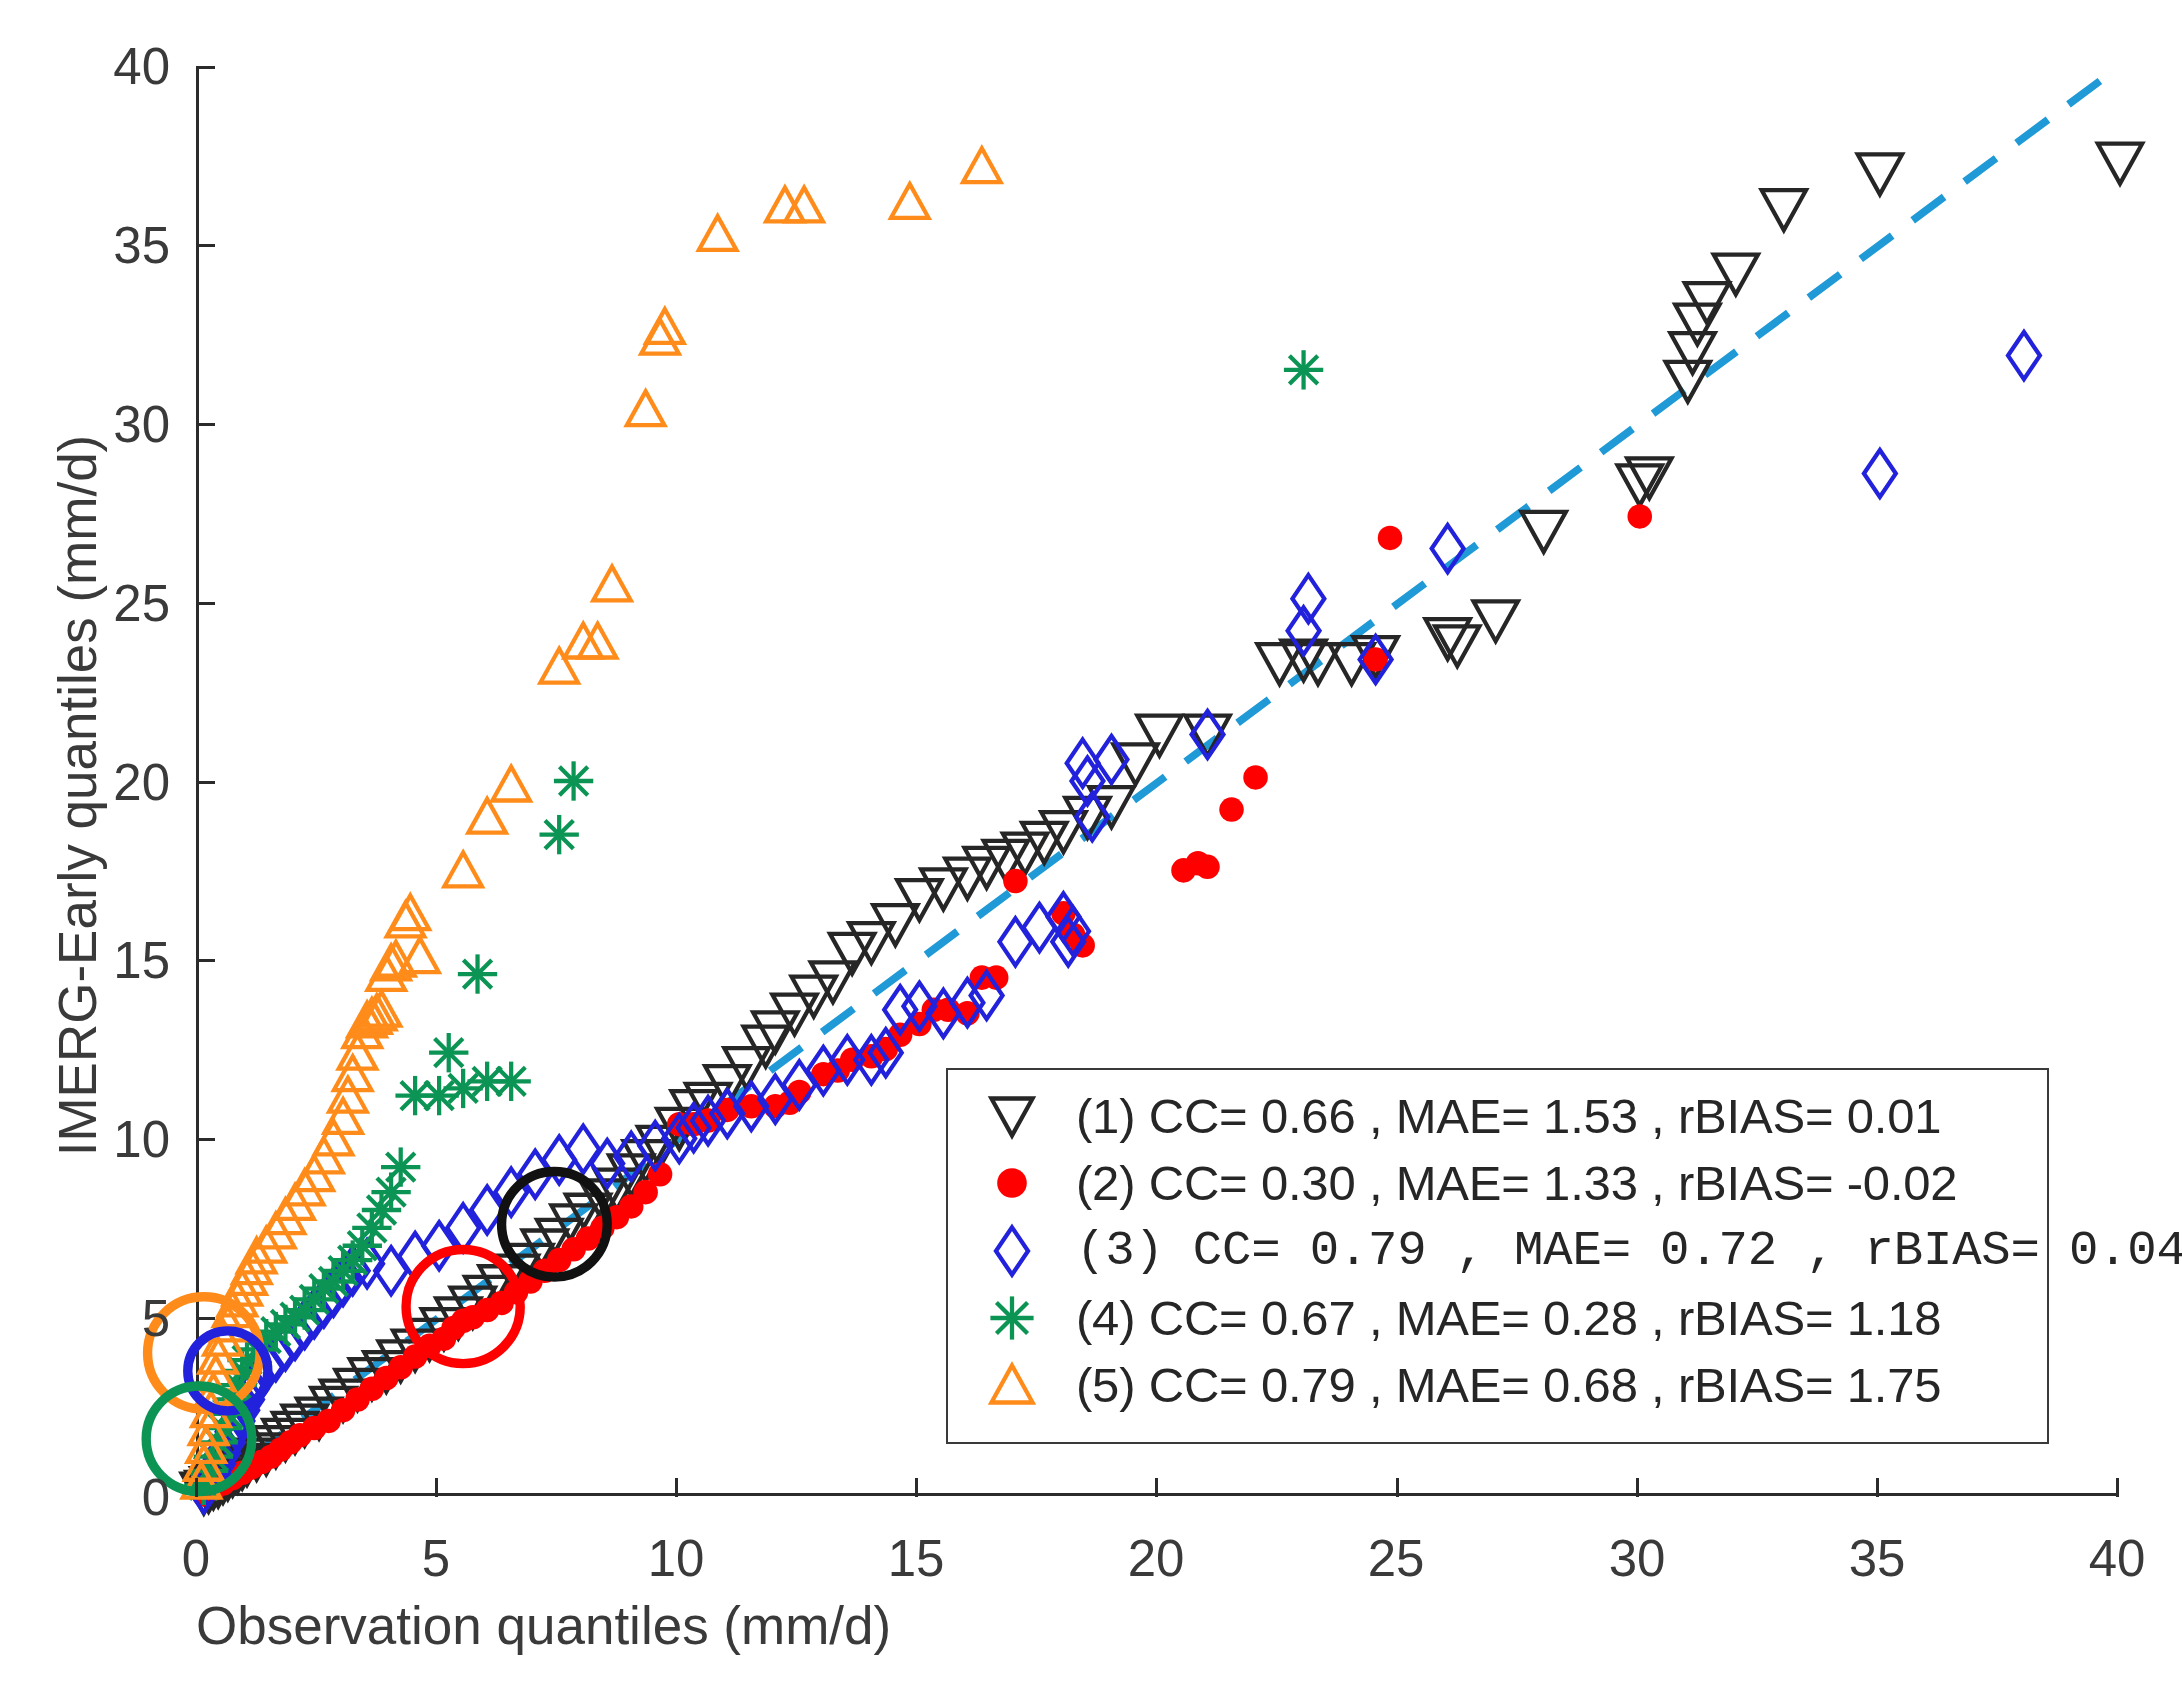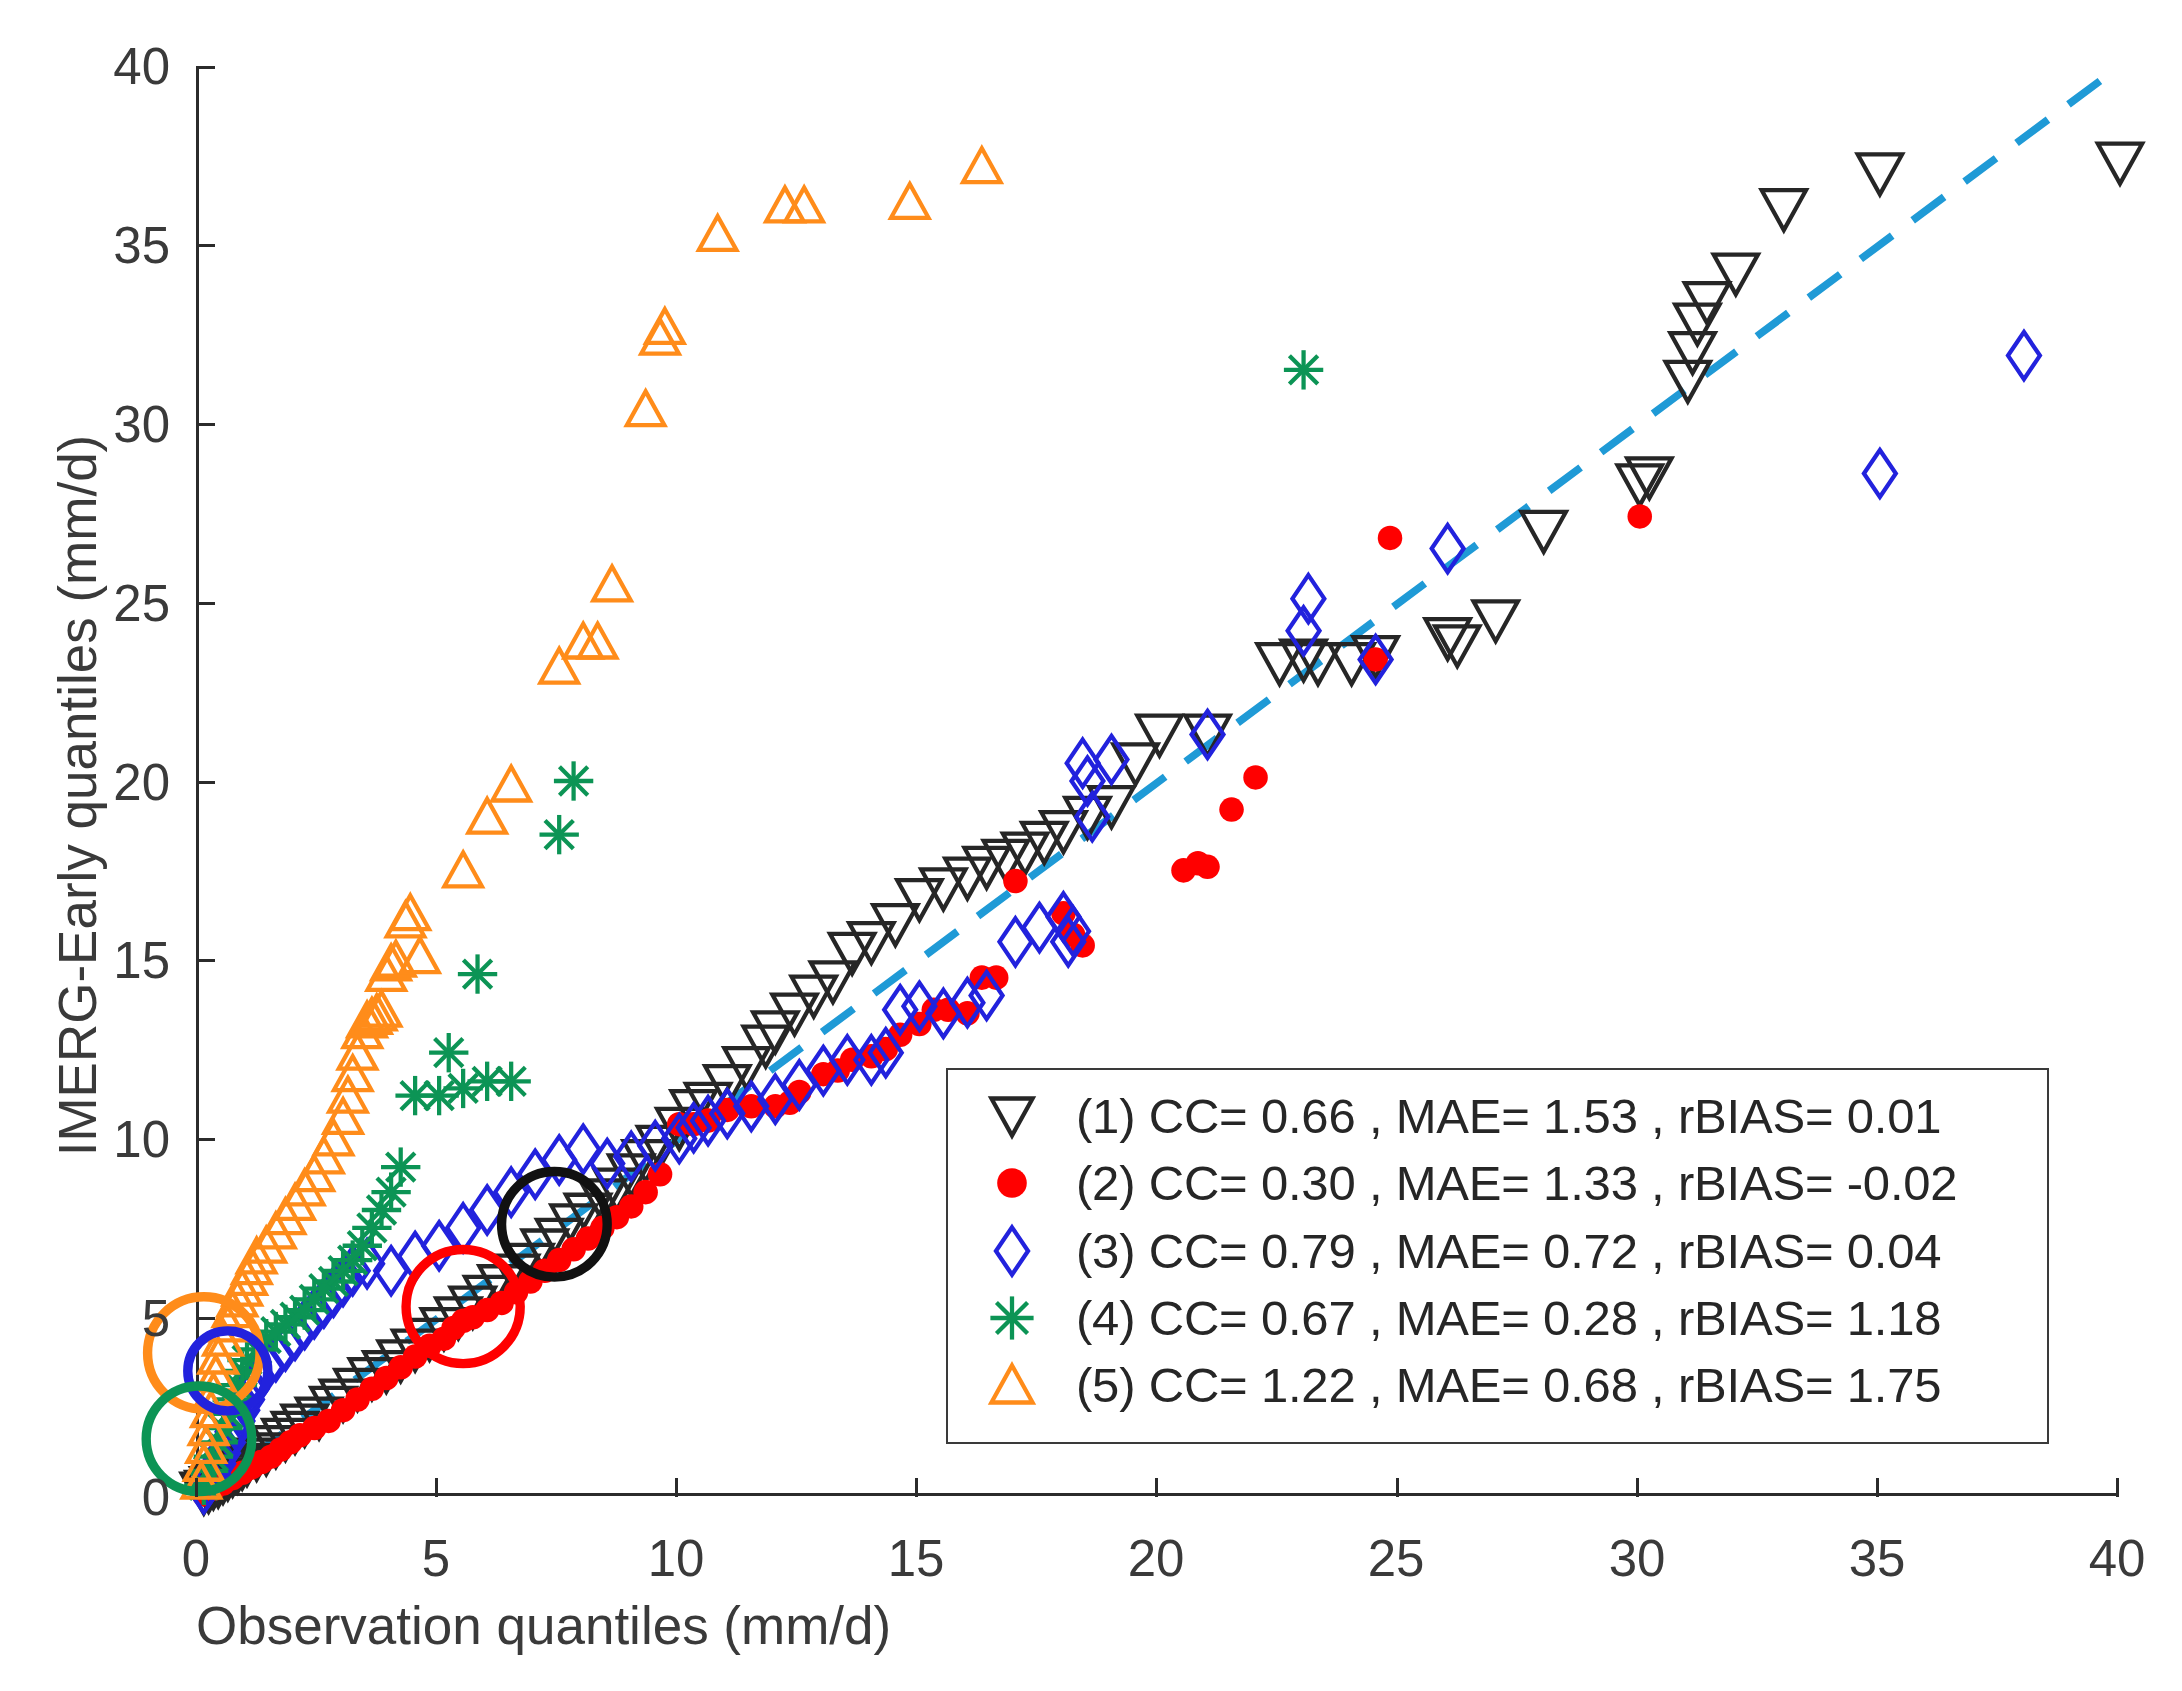--- a/index.html
+++ b/index.html
@@ -656,21 +656,21 @@
         <div class="legend-text">(1) CC= 0.66 , MAE= 1.53 , rBIAS= 0.01</div>
       </div>
       <div class="legend-row" style="top: 79px;">
         <div class="legend-marker">
           <svg width="60" height="60" viewBox="0 0 70 70">
             <circle cx="35" cy="35" r="17.28" fill="#ff0000" stroke="none"></circle>
           </svg>
         </div>
         <div class="legend-text">(2) CC= 0.30 , MAE= 1.33 , rBIAS= -0.02</div>
       </div>
-      <div class="legend-row" style="top: 147px;">
+      <div class="legend-row" style="top: 147px; font-family: Liberation Mono, monospace;">
         <div class="legend-marker">
           <svg width="60" height="60" viewBox="0 0 70 70">
             <path d="M 35 7.400000000000002 L 53.72 35 L 35 62.599999999999994 L 16.28 35 Z" fill="none" stroke="#2222dd" stroke-width="5"></path>
           </svg>
         </div>
         <div class="legend-text">(3) CC= 0.79 , MAE= 0.72 , rBIAS= 0.04</div>
       </div>
       <div class="legend-row" style="top: 214px;">
         <div class="legend-marker">
           <svg width="60" height="60" viewBox="0 0 70 70">
@@ -683,18 +683,18 @@
           </svg>
         </div>
         <div class="legend-text">(4) CC= 0.67 , MAE= 0.28 , rBIAS= 1.18</div>
       </div>
       <div class="legend-row" style="top: 281px;">
         <div class="legend-marker">
           <svg width="60" height="60" viewBox="0 0 70 70">
             <path d="M 35 12.200000000000003 L 59 55.4 L 11 55.4 Z" fill="none" stroke="#ff8c1a" stroke-width="5"></path>
           </svg>
         </div>
-        <div class="legend-text">(5) CC= 1.22 , MAE= 0.68 , rBIAS= 1.75</div>
+        <div class="legend-text">(5) CC= 0.79 , MAE= 0.68 , rBIAS= 1.75</div>
       </div>
     </div>
 
 </div>
 
 
 </body></html>

